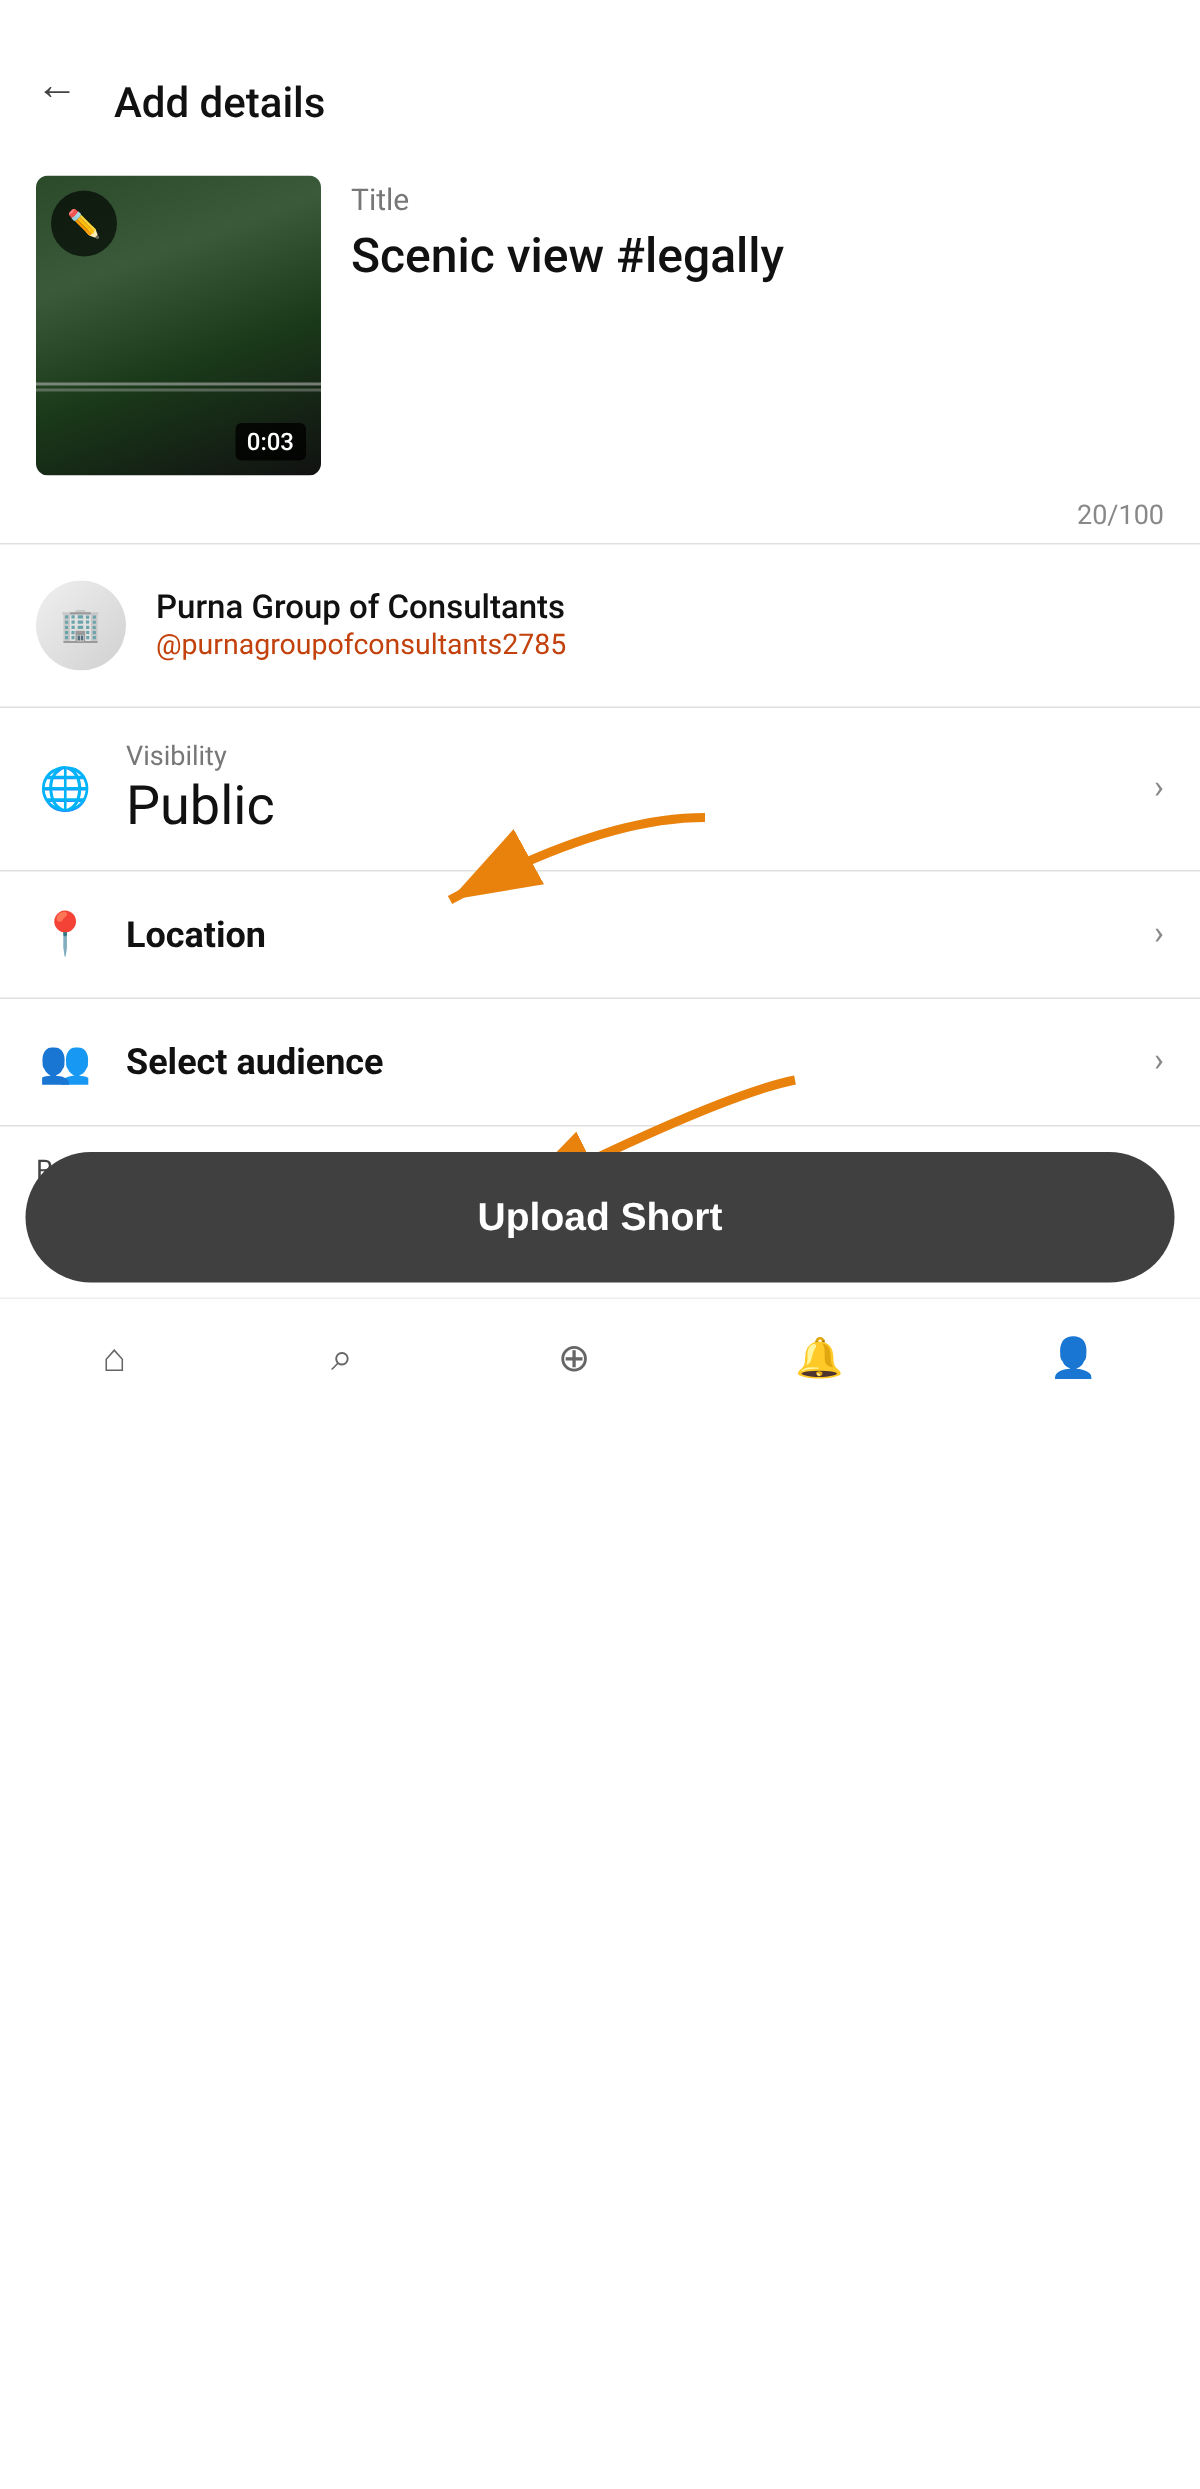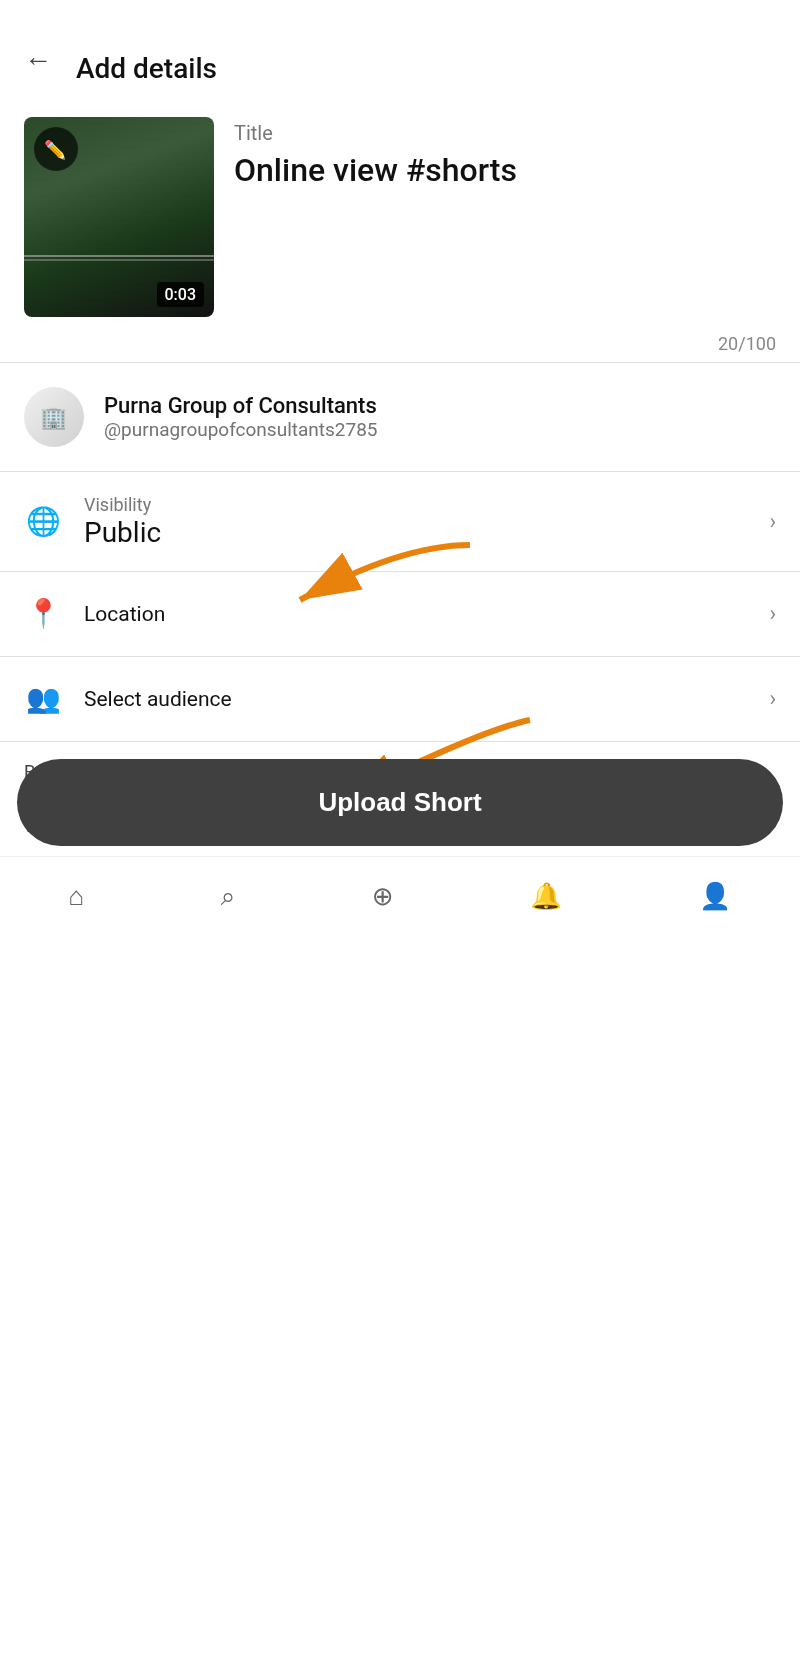--- a/index.html
+++ b/index.html
@@ -165,21 +165,21 @@
       display: flex;
       flex-direction: column;
     }
     .account-name {
       font-size: 22px;
       font-weight: 500;
       color: #111;
     }
     .account-handle {
       font-size: 19px;
-      color: #737373;
+      color: #c2410c;
     }
 
     
     .setting-row {
       display: flex;
       align-items: center;
       padding: 22px 24px;
       gap: 20px;
       cursor: pointer;
       position: relative;
@@ -198,27 +198,27 @@
     }
     .setting-content {
       flex: 1;
     }
     .setting-label {
       font-size: 18px;
       color: #777;
       line-height: 1.2;
     }
     .setting-value {
-      font-size: 28px;
+      font-size: 36px;
       color: #111;
       font-weight: 400;
     }
     .setting-value.single {
-      font-size: 21px;
-      font-weight: 400;
+      font-size: 24px;
+      font-weight: 700;
     }
     .chevron {
       font-size: 22px;
       color: #888;
     }
 
     
     .legal-section {
       padding: 16px 24px 8px 24px;
     }
@@ -343,21 +343,21 @@
   <div class="video-section">
     <div class="thumbnail-wrapper">
       <div class="thumbnail-bg"></div>
       <div class="edit-overlay">
         <span class="edit-icon">✏️</span>
       </div>
       <div class="duration-badge">0:03</div>
     </div>
     <div class="title-section">
       <div class="title-label">Title</div>
-      <div class="title-text">Online view #shorts</div>
+      <div class="title-text">Scenic view #legally</div>
     </div>
   </div>
 
   <div class="char-count">20/100</div>
 
   <div class="divider"></div>
 
   <div class="account-row">
     <div class="account-avatar">
       <div class="avatar-inner">🏢</div>

